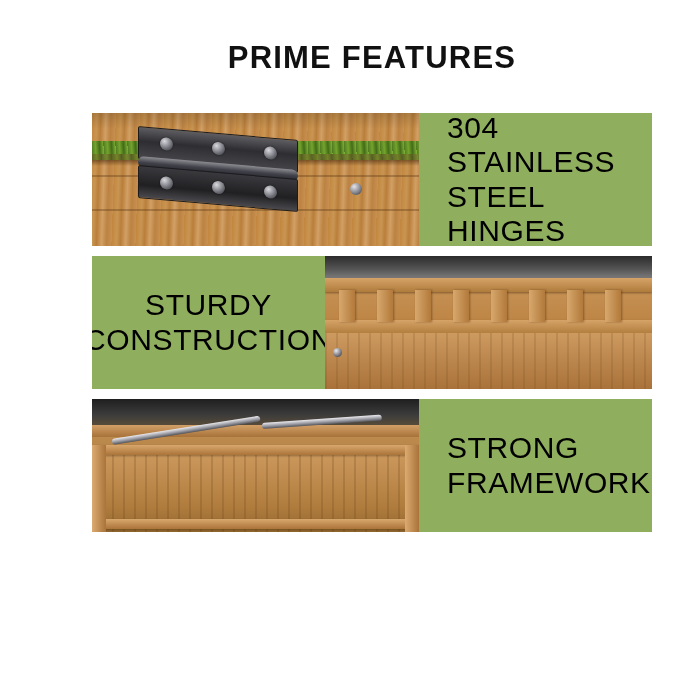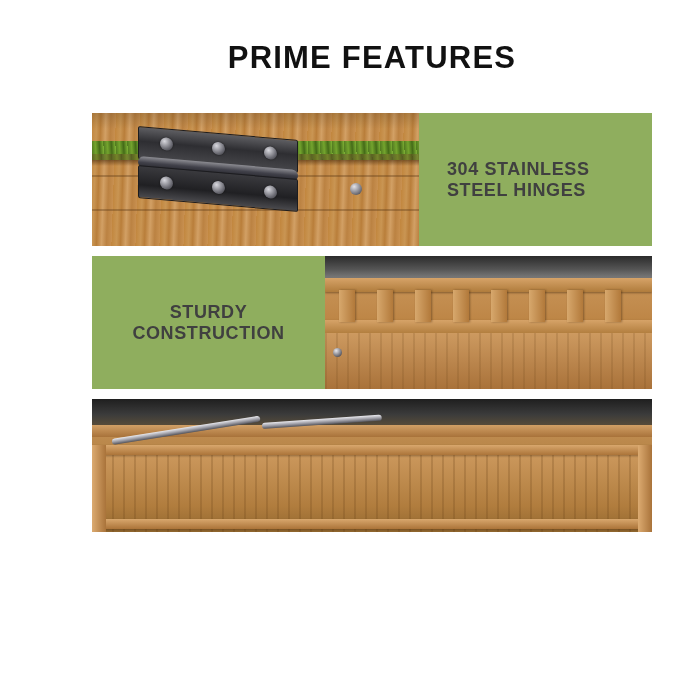--- a/index.html
+++ b/index.html
@@ -57,23 +57,23 @@
   }
   .cell-text.left-pad {
     padding-left: 28px;
     justify-content: flex-start;
   }
   .cell-text.center-pad {
     padding: 0 14px;
     justify-content: center;
   }
   .label {
-    color: #404040;
-    font-size: 18px;
-    font-weight: bold;
+    color: #000000;
+    font-size: 30px;
+    font-weight: normal;
     line-height: 1.14;
     letter-spacing: 0.6px;
     text-transform: uppercase;
     white-space: pre-line;
   }
   .label.center {
     text-align: center;
   }
   .cell-img {
     flex: 1 1 auto;
@@ -331,17 +331,21 @@
         <div class="lid"></div>
         <div class="lid-under"></div>
         <div class="strut" style="left:20px; top:40px; width:150px; transform: rotate(-9deg);"></div>
         <div class="strut" style="left:170px; top:24px; width:120px; transform: rotate(-4deg);"></div>
         <div class="panel"></div>
         <div class="rail-h" style="top:46px;"></div>
         <div class="rail-h" style="top:120px;"></div>
         <div class="corner-post" style="left:0;"></div>
         <div class="corner-post" style="right:0;"></div>
       </div>
+      <div class="cell-text left-pad">
+        <div class="label">STRONG
+FRAMEWORK</div>
+      </div>
     </div>
 
 
   </div>
 </div>
 
 </body></html>

